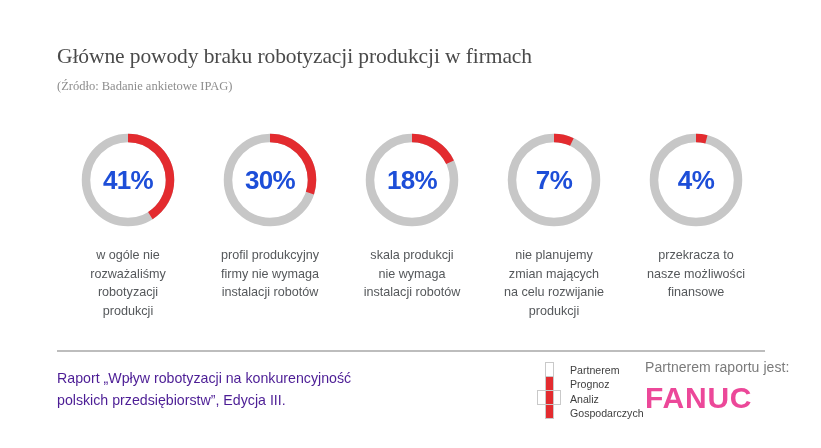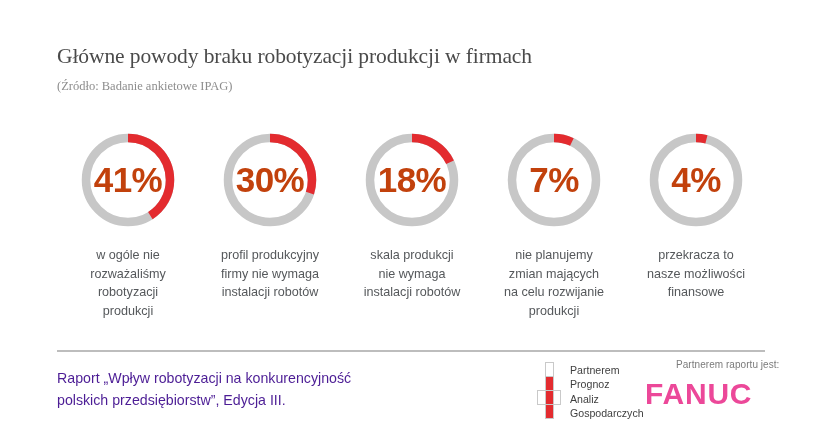--- a/index.html
+++ b/index.html
@@ -87,23 +87,23 @@
   }
   .donut-label {
     position: absolute;
     left: 0;
     top: 0;
     width: 96px;
     height: 96px;
     display: flex;
     align-items: center;
     justify-content: center;
-    font-size: 35px;
+    font-size: 26px;
     font-weight: 700;
-    color: #c2410c;
+    color: #1d4ed8;
     letter-spacing: -0.6px;
   }
   .donut-caption {
     margin-top: 18px;
     font-size: 12.6px;
     line-height: 1.48;
     color: #55585b;
     text-align: center;
     width: 140px;
   }
@@ -157,26 +157,25 @@
     padding-top: 1px;
   }
 
   
   .fanuc-block {
     position: absolute;
     left: 645px;
     top: 360px;
   }
   .fanuc-kicker {
-    font-size: 10px;
+    font-size: 14px;
     color: #7b7b7b;
     line-height: 1;
     letter-spacing: 0.05px;
     white-space: nowrap;
-    margin-left: 31px;
   }
   .fanuc-logo {
     margin-top: 9px;
     font-size: 30px;
     font-weight: 700;
     color: #ec4899;
     letter-spacing: 0.8px;
     line-height: 1;
     white-space: nowrap;
   }

